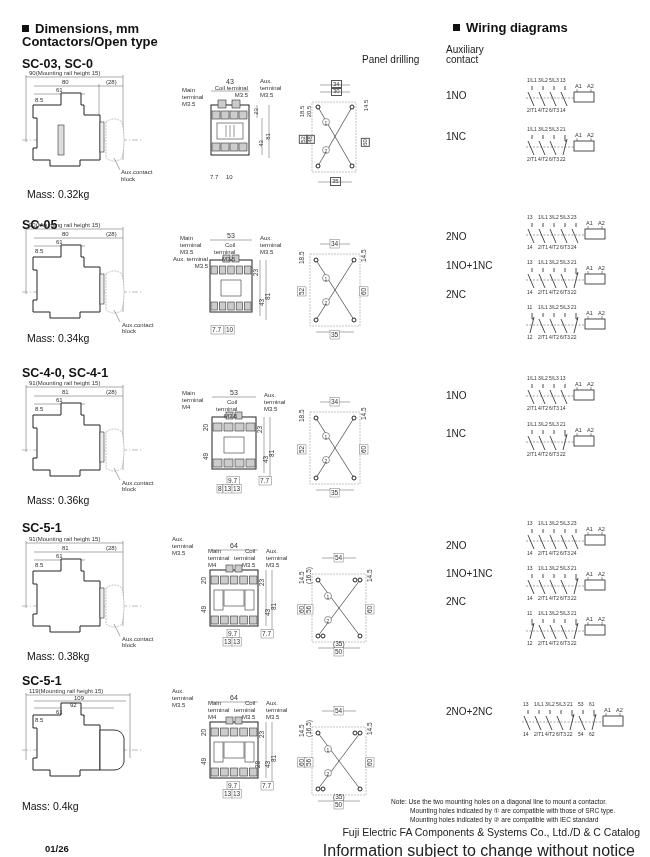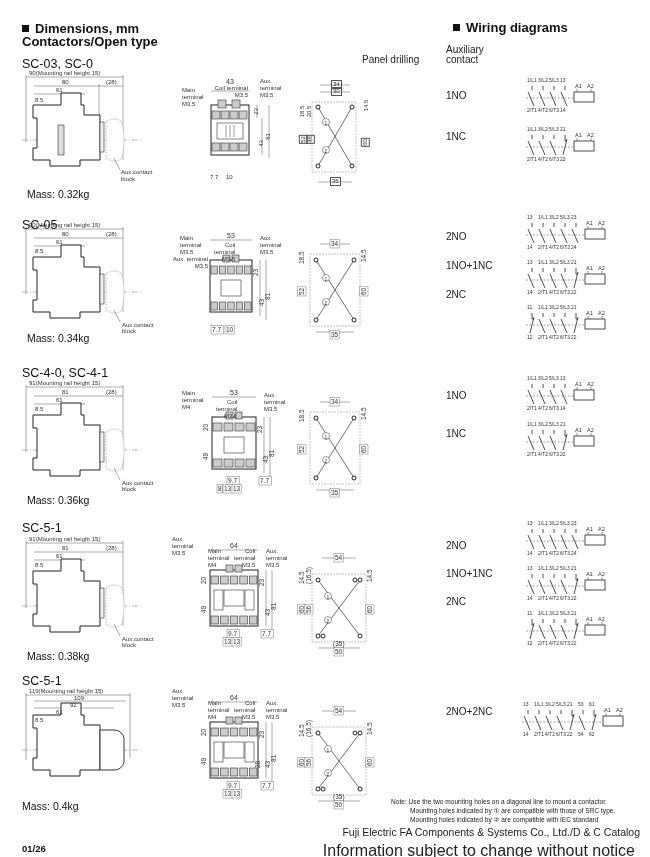--- a/index.html
+++ b/index.html
@@ -1,31 +1,31 @@
 <!DOCTYPE html>
 <html><head>
 <meta charset="utf-8">
 <style>
   * { box-sizing: border-box; margin: 0; padding: 0; }
   html, body { width: 650px; height: 857px; background: #ffffff; overflow: hidden; }
   body { position: relative; font-family: "Liberation Sans", sans-serif; color: #111; }
   .abs { position: absolute; }
   .h1 { font-weight: bold; font-size: 13px; line-height: 14px; }
   .h1 .sq { display: inline-block; width: 7px; height: 7px; background: #111; margin-right: 6px; vertical-align: 1px; }
-  .model { font-weight: normal; font-size: 12.5px; }
+  .model { font-weight: bold; font-size: 12.5px; }
   .mass { font-size: 10.5px; }
   .col-label { font-size: 10px; color: #222; }
   .contact-label { font-size: 10px; color: #222; }
   .tiny { font-size: 6px; color: #333; line-height: 7px; }
   svg { position: absolute; overflow: visible; }
   svg text { font-family: "Liberation Sans", sans-serif; fill: #333; }
   .note { font-size: 6.6px; color: #222; line-height: 9px; }
   .footer1 { font-size: 10.5px; color: #222; }
   .footer2 { font-size: 16px; color: #222; text-align: right; }
-  .pagenum { font-weight: bold; font-size: 9.5px; }
+  .pagenum { font-weight: bold; font-size: 9.5px; margin-left: 23px; }
 </style>
 </head>
 <body>
 
 <div class="abs h1" style="left:22px;top:22px;"><span class="sq"></span><span>Dimensions, mm</span></div>
 <div class="abs h1" style="left:22px;top:35px;">Contactors/Open type</div>
 <div class="abs col-label" style="left:316px;top:54px;margin-left:46px;">Panel drilling</div>
 <div class="abs h1" style="left:446px;top:21px;padding-left:7px;"><span class="sq"></span><span>Wiring diagrams</span></div>
 <div class="abs col-label" style="left:446px;top:45px;line-height:10px;">
     <div>Auxiliary</div>

